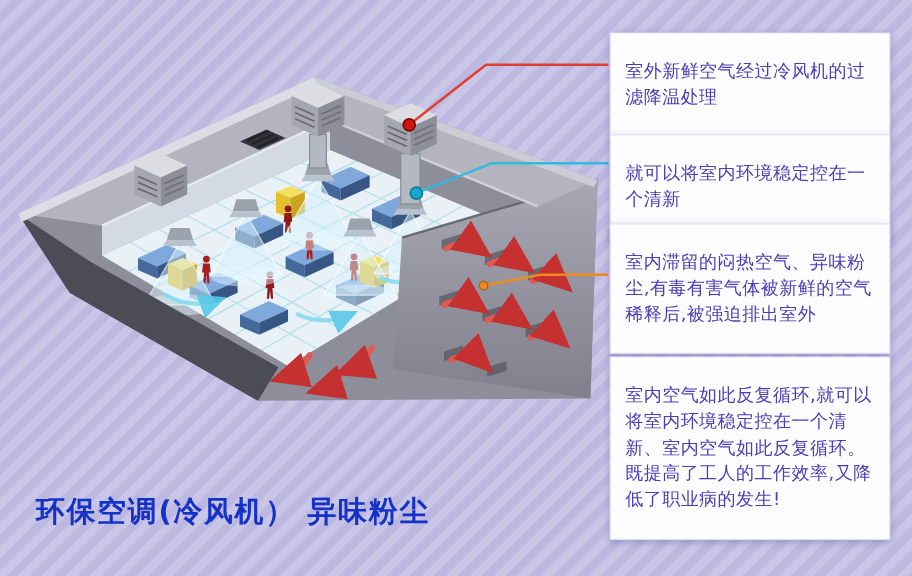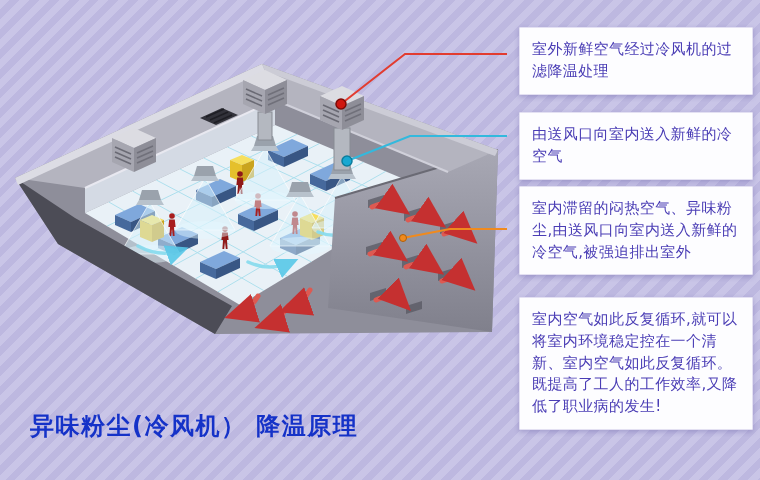--- a/index.html
+++ b/index.html
@@ -3,23 +3,23 @@
 <meta charset="utf-8">
 <style>
   html,body{margin:0;padding:0;}
   .stage{
     position:relative;width:760px;height:480px;overflow:hidden;
     background:repeating-linear-gradient(135deg,#c9c5e7 0 7px,#bdb8e0 7px 14px);
     font-family:"DejaVu Sans",sans-serif;
   }
   svg.scene{position:absolute;left:0;top:0;}
   .callout{
-    position:absolute;left:519px;width:234px;box-sizing:border-box;
+    position:absolute;left:508px;width:234px;box-sizing:border-box;
     background:#fdfdff;border:1px solid #e3e0f2;border-radius:1px;
-    padding:11px 12px;box-shadow:0 2px 5px rgba(80,70,150,.3);
+    padding:21px 12px;box-shadow:0 2px 5px rgba(80,70,150,.3);
   }
   .callout p{margin:0;font-size:15px;line-height:1.45;color:#4a3db5;letter-spacing:.4px;}
   .c1{top:27px}.c2{top:112px}.c3{top:186px}.c4{top:297px}
   .title{
     position:absolute;left:30px;top:410px;font-size:24px;font-weight:bold;
     color:#1532c8;letter-spacing:1.5px;
   }
   .dot-red{stroke:#7d0a06;stroke-width:1.5;}
   .dot-cyan{stroke:#0c7d9c;stroke-width:1.5;}
   .dot-orange{stroke:#b05f08;stroke-width:1;}
@@ -204,23 +204,23 @@
         <path d="M403,238 L450,229 L507,229" fill="none" stroke-width="2" stroke="#f08a1e"></path>
         <circle cx="403" cy="238" r="3.5" class="dot-orange" fill="#f08a1e"></circle>
       </g>
     </g>
   </svg>
 
   <div class="callout c1">
     <p>室外新鲜空气经过冷风机的过滤降温处理</p>
   </div>
   <div class="callout c2">
-    <p>由送风口向室内送入新鲜的冷空气</p>
+    <p>就可以将室内环境稳定控在一个清新</p>
   </div>
   <div class="callout c3">
-    <p>室内滞留的闷热空气、异味粉尘,由送风口向室内送入新鲜的冷空气,被强迫排出室外</p>
+    <p>室内滞留的闷热空气、异味粉尘,有毒有害气体被新鲜的空气稀释后,被强迫排出室外</p>
   </div>
   <div class="callout c4">
     <p>室内空气如此反复循环,就可以将室内环境稳定控在一个清新、室内空气如此反复循环。既提高了工人的工作效率,又降低了职业病的发生!</p>
   </div>
 
-  <div class="title">异味粉尘(冷风机） 降温原理</div>
+  <div class="title">环保空调(冷风机） 异味粉尘</div>
 </div>
 
 </body></html>

